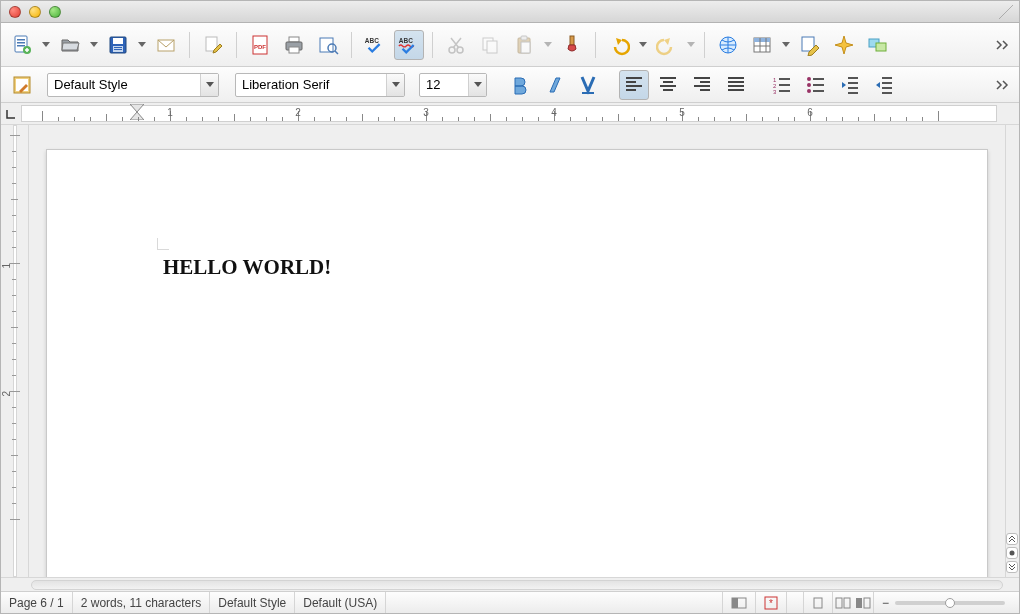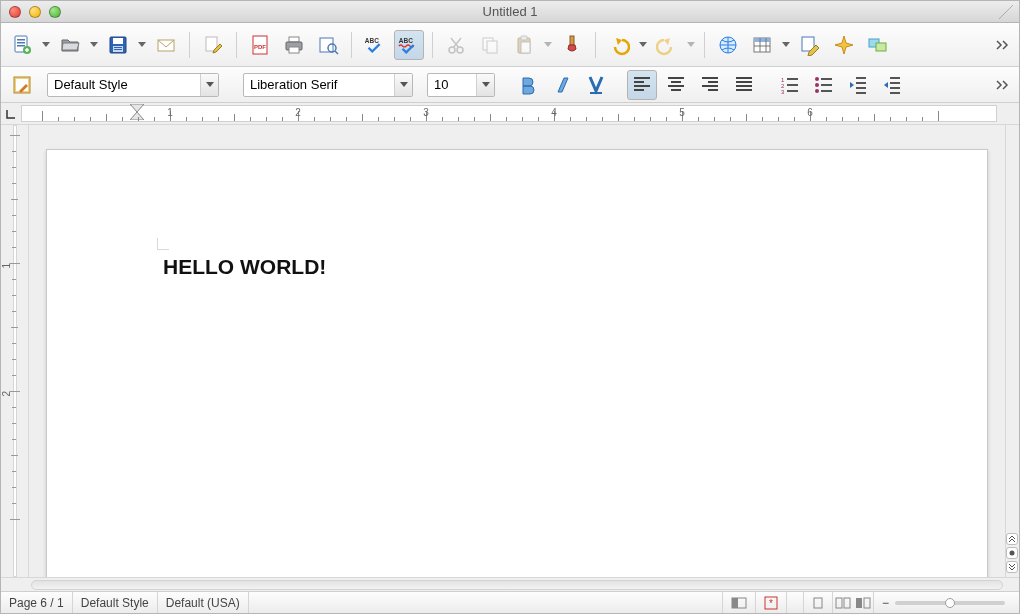--- a/index.html
+++ b/index.html
@@ -99,21 +99,21 @@
     border: 1px solid #c9c9c9;
     box-shadow: 0 2px 4px rgba(0,0,0,.15);
     position:relative;
   }
   .margin-guide {
     position:absolute; left:110px; top:88px; width:12px; height:12px;
     border-left:1px solid #d9d9d9; border-bottom:1px solid #d9d9d9;
   }
   .doc-text {
     position:absolute; left:116px; top:105px;
-    font-family: Liberation Sans, sans-serif;
+    font-family: Liberation Serif, serif;
     font-size: 21px; font-weight: 700; color:#111;
   }
   .vscroll {
     width: 14px; background:#efefef; border-left:1px solid #d7d7d7;
     position:relative;
   }
   .nav-widget {
     position:absolute; right:1px; bottom:4px; width:12px; display:flex; flex-direction:column; gap:2px; align-items:center;
   }
   .nav-btn { width:12px; height:12px; border:1px solid #bdbdbd; border-radius:3px; background:#fff; display:flex; align-items:center; justify-content:center; }
@@ -158,21 +158,20 @@
 <body>
 
 <div class="window">
 
   <div class="titlebar">
     <div class="traffic">
       <div class="light red"></div>
       <div class="light yellow"></div>
       <div class="light green"></div>
     </div>
-    <div class="title">Untitled 1</div>
     <div class="maximize-corner"></div>
   </div>
 
   <div class="toolbar tb1">
 
     <div class="btn">
       <span class="ico">
         <svg width="22" height="22" viewBox="0 0 22 22">
           <rect x="4" y="2" width="12" height="16" rx="1" fill="#fff" stroke="#4b7ab5"></rect>
           <rect x="6" y="5" width="8" height="1.5" fill="#4b7ab5"></rect>
@@ -439,32 +438,32 @@
     <div class="combo" style="width:172px; margin-left:6px;">
       <span class="val">Default Style</span>
       <div style="flex:1"></div>
       <div class="arrow">
           <svg width="8" height="5">
             <path d="M0 0 L8 0 L4 5 Z" fill="#555"></path>
           </svg>
         </div>
     </div>
 
-    <div class="combo" style="width:170px; margin-left:20px;">
+    <div class="combo" style="width:170px; margin-left:12px;">
       <span class="val">Liberation Serif</span>
       <div style="flex:1"></div>
       <div class="arrow">
           <svg width="8" height="5">
             <path d="M0 0 L8 0 L4 5 Z" fill="#555"></path>
           </svg>
         </div>
     </div>
 
     <div class="combo" style="width:68px; margin-left:10px;">
-      <span class="val">10</span>
+      <span class="val">12</span>
       <div style="flex:1"></div>
       <div class="arrow">
           <svg width="8" height="5">
             <path d="M0 0 L8 0 L4 5 Z" fill="#555"></path>
           </svg>
         </div>
     </div>
 
     <div style="width:10px;"></div>
 
@@ -711,20 +710,21 @@
   </div>
 
   <div class="hscroll-row">
     <div style="width:28px;"></div>
     <div class="hscroll-track"></div>
     <div style="width:14px;"></div>
   </div>
 
   <div class="statusbar">
     <div class="status-cell">Page 6 / 1</div>
+    <div class="status-cell">2 words, 11 characters</div>
     <div class="status-cell">Default Style</div>
     <div class="status-cell">Default (USA)</div>
     <div class="status-cell status-flex"></div>
     <div class="status-cell">
       <svg width="16" height="12">
           <rect x="1" y="1" width="14" height="10" fill="none" stroke="#888"></rect>
           <rect x="1" y="1" width="6" height="10" fill="#888"></rect>
         </svg>
     </div>
     <div class="status-cell">

